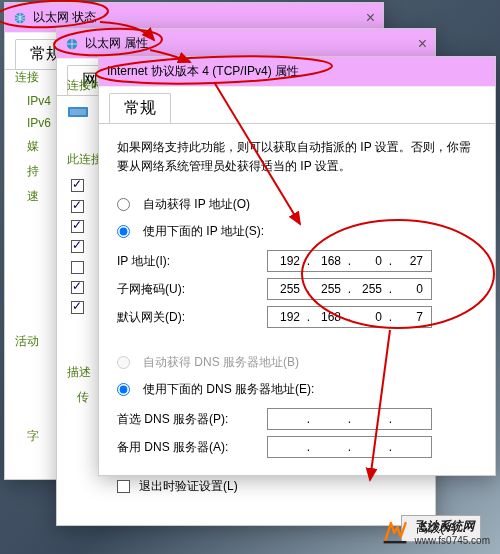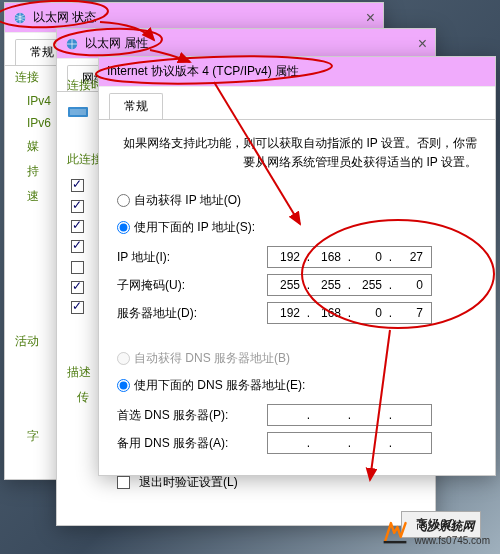--- a/index.html
+++ b/index.html
@@ -42,29 +42,29 @@
     border-bottom: 1px solid #ccc;
     background: #fff;
   }
   .tab {
     border: 1px solid #ccc;
     border-bottom: none;
     padding: 4px 14px;
     background: #fff;
     margin-right: 4px;
     border-radius: 2px 2px 0 0;
-    font-size: 12px;
+    font-size: 16px;
   }
   .inner-area {
     padding: 14px 18px;
     font-size: 12px;
   }
-  .desc { color: #000; line-height: 1.6; margin-bottom: 20px; text-align: right; }
+  .desc { color: #000; line-height: 1.6; margin-bottom: 20px; }
   .row { display: flex; align-items: center; margin: 10px 0; }
-  .radio-lbl { display: flex; align-items: center; gap: 4px; cursor: pointer; }
+  .radio-lbl { display: flex; align-items: center; gap: 13px; cursor: pointer; }
   .radio-lbl input { margin:0; }
   .kv { display: flex; align-items: center; margin: 6px 0; }
   .kv .k { width: 150px; }
   .kv .v { width: 170px; }
   .ipbox {
     border: 1px solid #888;
     background: #fff;
     width: 165px;
     height: 22px;
     display: flex;
@@ -229,21 +229,21 @@
               <span class="dot">.</span>
             <span class="oct">255</span>
               <span class="dot">.</span>
             <span class="oct">255</span>
               <span class="dot">.</span>
             <span class="oct">0</span>
           </div>
         </div>
       </div>
       <div class="kv">
-        <div class="k">服务器地址(D):</div>
+        <div class="k">默认网关(D):</div>
         <div class="v">
           <div class="ipbox">
             <span class="oct">192</span>
               <span class="dot">.</span>
             <span class="oct">168</span>
               <span class="dot">.</span>
             <span class="oct">0</span>
               <span class="dot">.</span>
             <span class="oct">7</span>
           </div>

